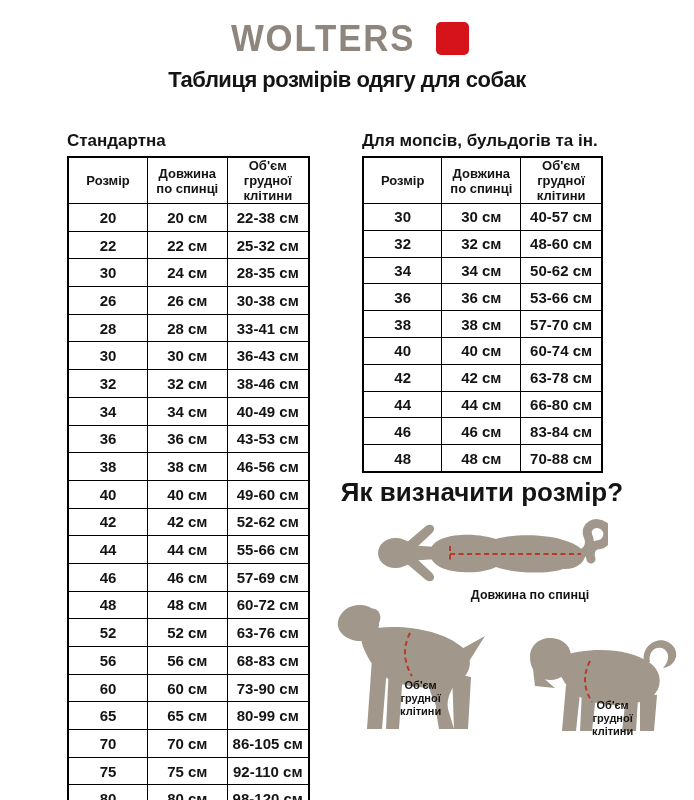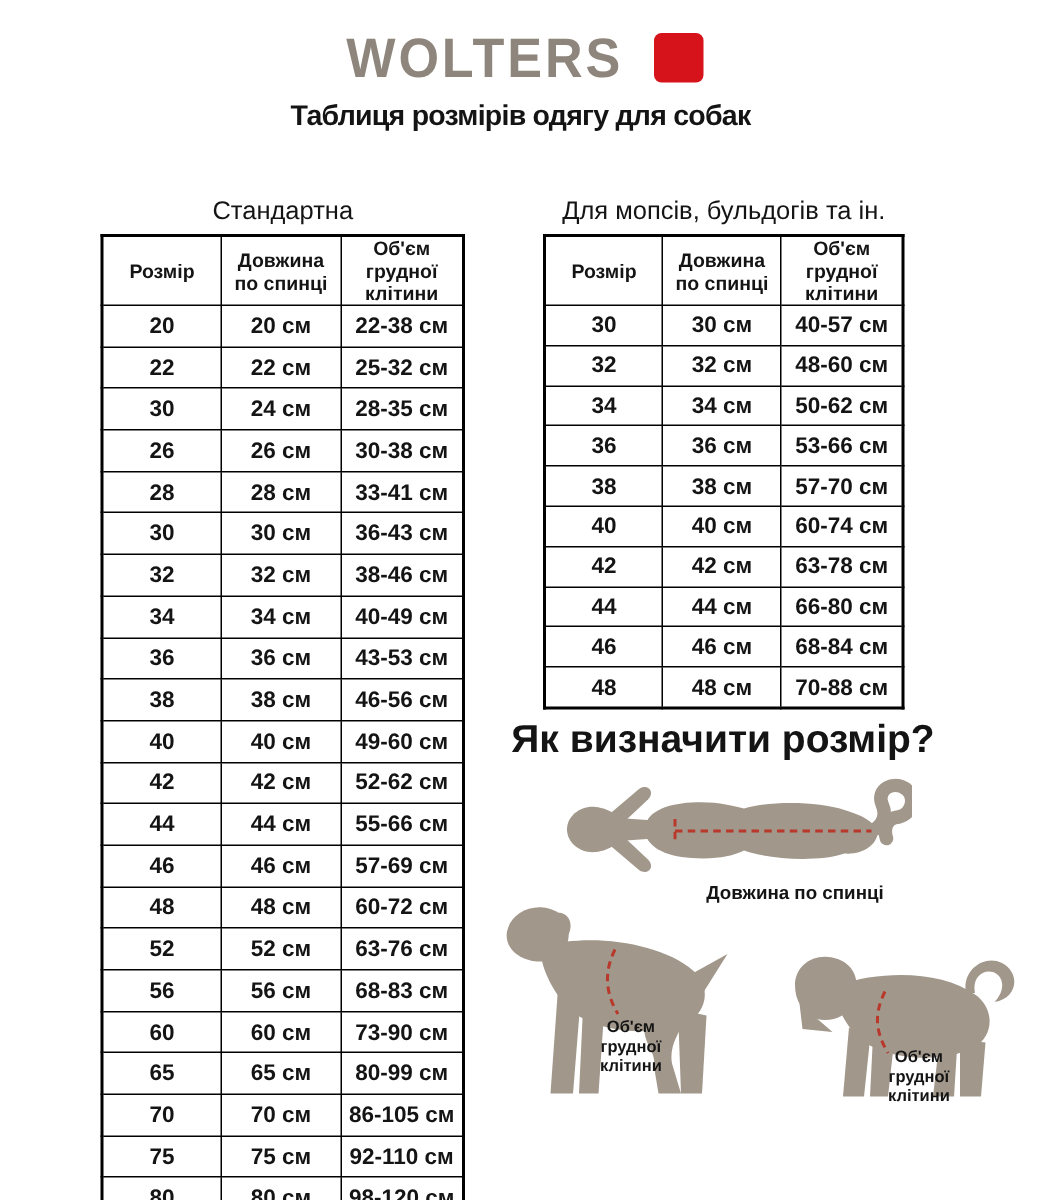--- a/index.html
+++ b/index.html
@@ -8,22 +8,22 @@
 
   
   .logo-row{position:absolute;top:20px;left:0;width:100%;display:flex;
             justify-content:center;align-items:center;gap:15px;}
   .logo-text{font-size:37px;font-weight:bold;letter-spacing:2px;color:#8e867c;
              line-height:1;transform:scaleX(.94);}
   .logo-mark{width:33px;height:33px;background:#d6121b;border-radius:5px;}
 
   
   .page-title{position:absolute;top:67px;left:0;width:100%;text-align:center;
-              font-size:19px;font-weight:bold;letter-spacing:-.5px;}
-  .col-title{height:22px;font-size:17px;font-weight:normal;text-align:center;
+              font-size:22px;font-weight:bold;letter-spacing:-.5px;}
+  .col-title{height:22px;font-size:17px;font-weight:bold;
              line-height:20px;margin-bottom:3px;white-space:nowrap;}
 
   
   .left-col{position:absolute;left:67px;top:131px;width:243px;}
   .right-col{position:absolute;left:362px;top:131px;width:241px;}
   table{border-collapse:collapse;width:100%;table-layout:fixed;background:#fff;}
   th,td{border:1.5px solid #000;}
   table{border:2px solid #000;}
   th{font-size:13px;font-weight:bold;height:40px;line-height:15px;padding:0 4px;
      text-align:center;vertical-align:middle;}
@@ -242,21 +242,21 @@
             <td>63-78 см</td>
           </tr>
           <tr>
             <td>44</td>
             <td>44 см</td>
             <td>66-80 см</td>
           </tr>
           <tr>
             <td>46</td>
             <td>46 см</td>
-            <td>68-84 см</td>
+            <td>83-84 см</td>
           </tr>
           <tr>
             <td>48</td>
             <td>48 см</td>
             <td>70-88 см</td>
           </tr>
         </tbody>
     </table>
   </div>
 

